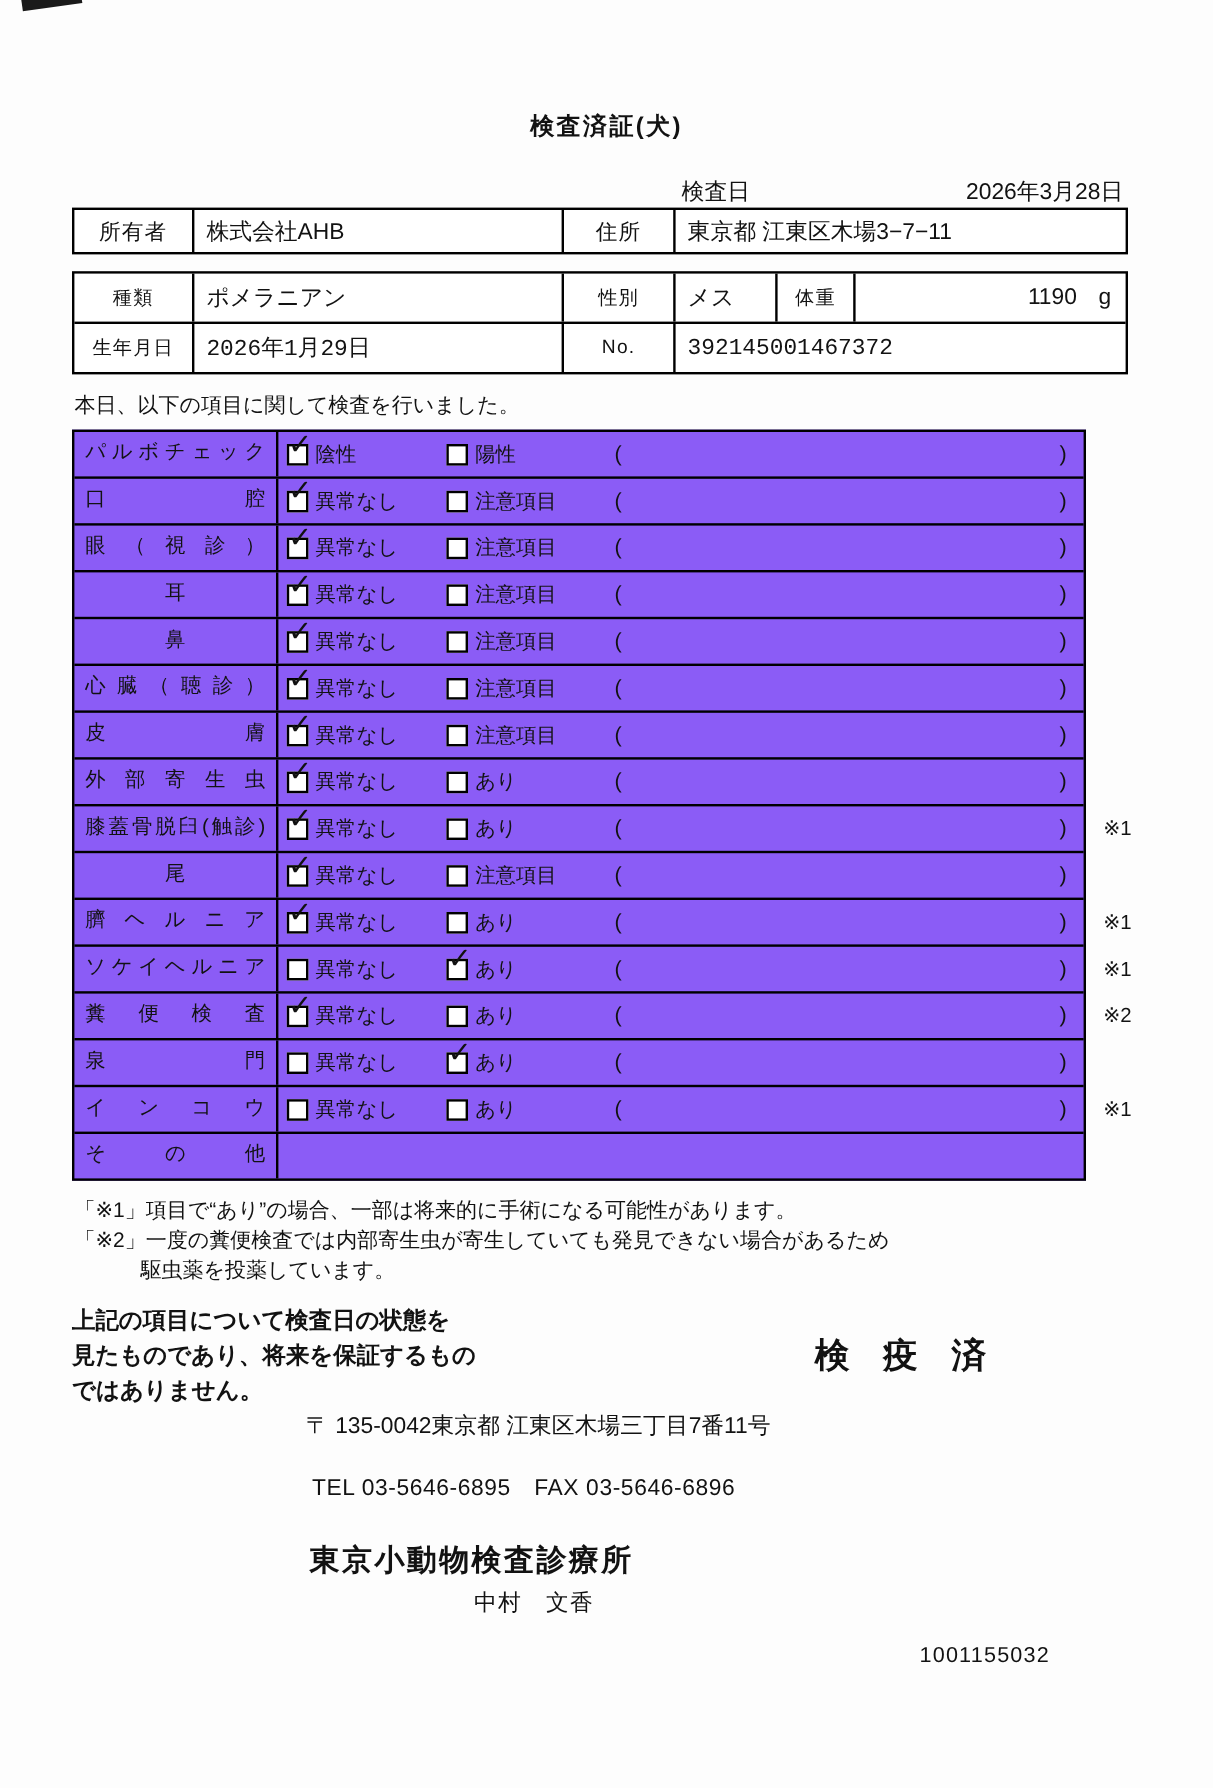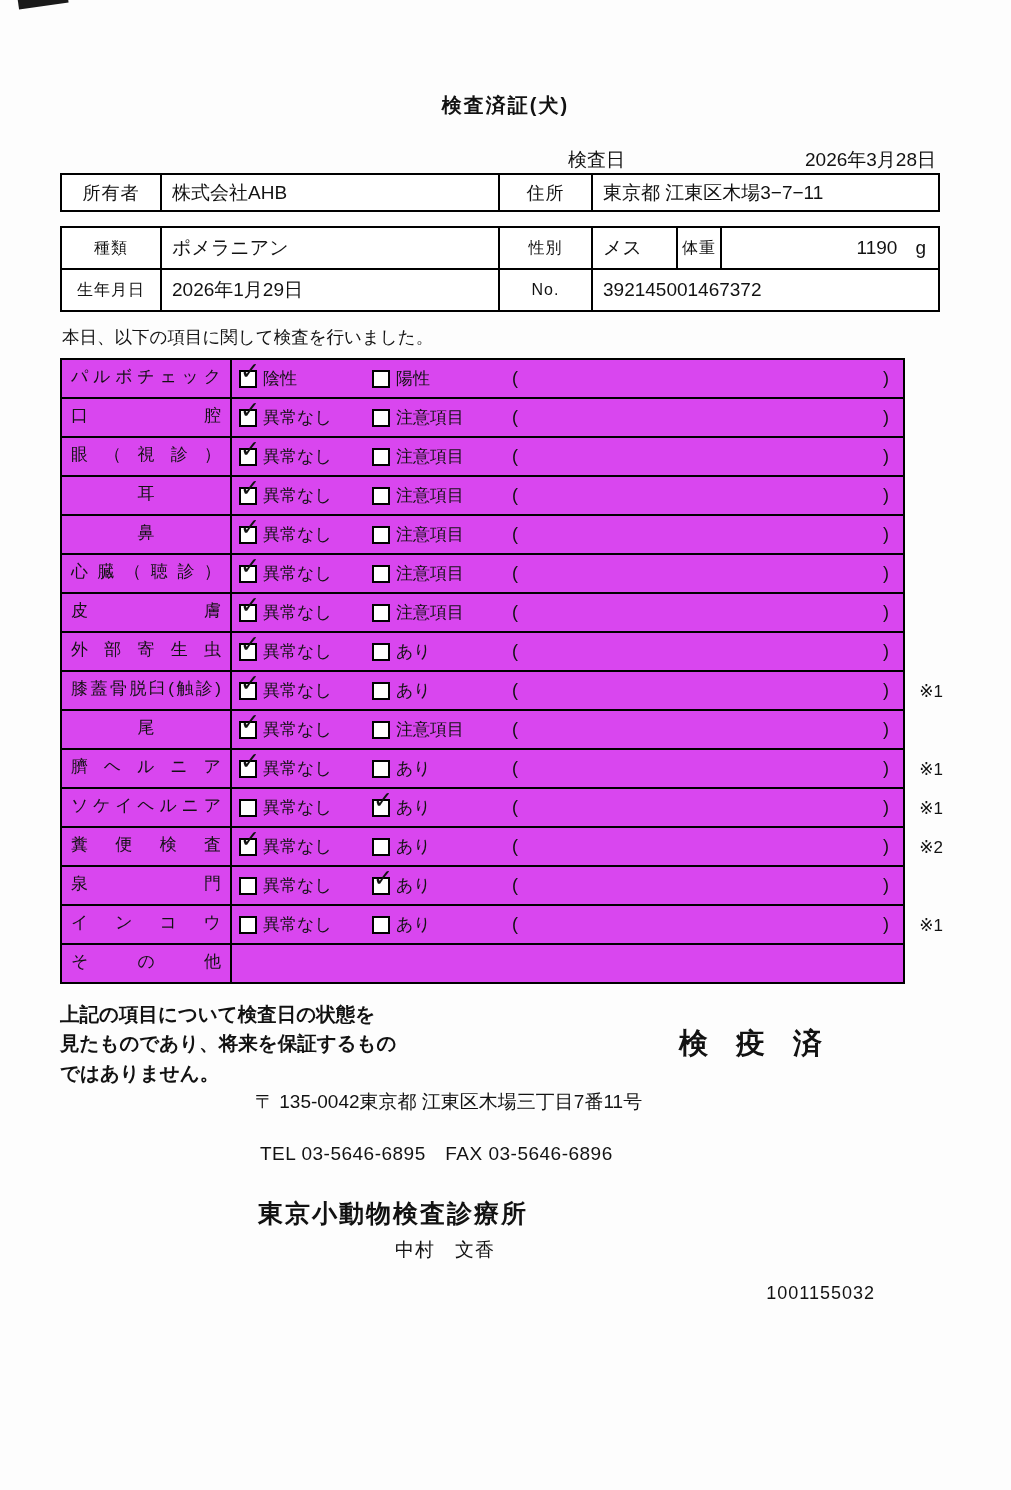--- a/index.html
+++ b/index.html
@@ -27,32 +27,32 @@
   .tbl .c:first-child{border-left:none;}
   .tbl .th{justify-content:center;font-size:18px;letter-spacing:1px;}
   .tbl .val{padding-left:10px;}
   .h37 .c{height:35px;}
   .tbl2{border:2px solid #000;box-sizing:border-box;background:#fff;margin-top:14px;}
   .tbl2 .row{display:flex;border-top:2px solid #000;}
   .tbl2 .row:first-child{border-top:none;}
   .tbl2 .c{box-sizing:border-box;border-left:2px solid #000;display:flex;align-items:center;font-size:19px;height:40px;min-width:0;}
   .tbl2 .c:first-child{border-left:none;}
   .tbl2 .th{justify-content:center;font-size:16px;letter-spacing:1px;}
-  .tbl2 .val{padding-left:10px;}
+  .tbl2 .val{padding-left:10px;font-family:Liberation Mono, monospace;}
   .w105{width:98px;flex:none;}
-  .w330{width:338px;flex:none;}
+  .w330{width:308px;flex:none;}
   .w93{width:93px;flex:none;}
   .w85{width:85px;flex:none;}
-  .w67{width:44px;flex:none;}
+  .w67{width:65px;flex:none;}
   .fx{flex:1;}
   .weight-val{justify-content:flex-end;padding-right:12px;gap:18px;}
   
   .intro{margin:13px 0 9px 2px;font-size:17.5px;}
   
-  .check-table{width:845px;border:2px solid #000;box-sizing:border-box;background:#d946ef;}
+  .check-table{width:845px;border:2px solid #000;box-sizing:border-box;background:#8b5cf6;}
   .check-row{display:flex;height:37px;border-top:2px solid #000;position:relative;align-items:stretch;}
   .check-row:first-child{border-top:none;}
   .label-cell{
     width:170px;flex:none;border-right:2px solid #000;box-sizing:border-box;
     padding:0 9px;font-size:17px;line-height:33px;
     text-align:justify;text-align-last:justify;overflow:hidden;white-space:nowrap;
   }
   .label-cell.single{text-align:center;text-align-last:center;}
   .content-cell{flex:1;display:flex;align-items:center;padding:0 14px 0 7px;font-size:17px;min-width:0;}
   .opt{display:inline-flex;align-items:center;flex:none;}
@@ -393,20 +393,25 @@
             <span class="paren">)</span>
           </div>
           <span class="row-note">※1</span>
         </div>
         <div class="check-row">
           <div class="label-cell">そ の 他</div>
           <div class="content-cell"></div>
         </div>
       </div>
 
+    <div class="footnotes">
+      <div>「※1」項目で“あり”の場合、一部は将来的に手術になる可能性があります。</div>
+      <div>「※2」一度の糞便検査では内部寄生虫が寄生していても発見できない場合があるため</div>
+      <div class="footnote-indent">駆虫薬を投薬しています。</div>
+    </div>
 
     <div class="bottom-row">
       <div class="disclaimer">
         <div>上記の項目について検査日の状態を</div>
         <div>見たものであり、将来を保証するもの</div>
         <div>ではありません。</div>
       </div>
       <div class="stamp">検 疫 済</div>
     </div>
   </div>

